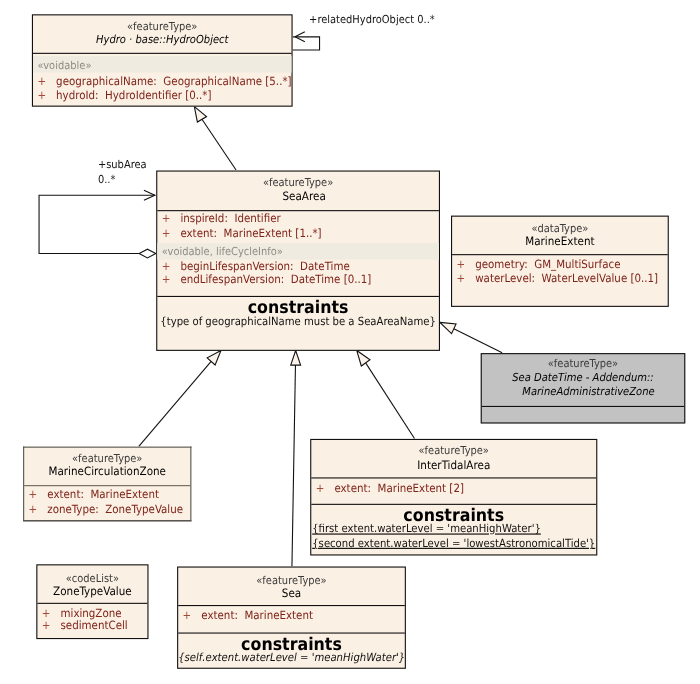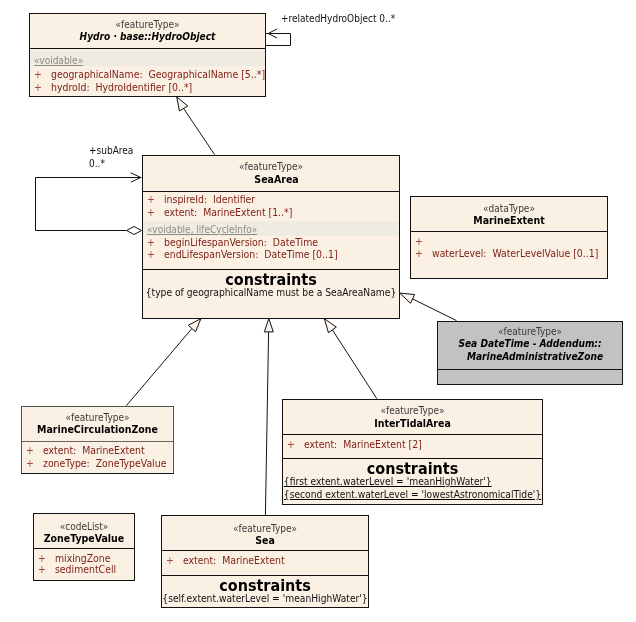--- a/index.html
+++ b/index.html
@@ -10,26 +10,26 @@
   svg.edges{position:absolute;left:0;top:0;width:636px;height:622px;overflow:visible;}
   .cls{position:absolute;box-sizing:border-box;background:#fbf0e4;
        border:1px solid #111;}
   .cls.gray{background:#c2c2c2;}
   .cls.thin{border:1px solid #55544e;border-bottom-color:#141414;}
   .sep{position:absolute;left:0;right:0;height:0;border-top:1px solid #111;}
   .sep.soft{border-top:1px solid #6b6459;}
   .band{position:absolute;left:0;right:0;background:#f0ebe1;}
   .row{position:absolute;white-space:pre;line-height:11px;transform:translateZ(0);}
   .stereo{font-size:10px;color:#3b3b3b;}
-  .cname{font-size:10.5px;font-weight:bold;color:#000;}
+  .cname{font-size:10.5px;font-weight:normal;color:#000;}
   .cname.it{font-style:italic;font-size:10.1px;}
   .ctr{left:0;right:0;text-align:center;}
   .attr{font-size:10.4px;color:#7e2218;}
   .attr .pm{position:absolute;left:0;color:#a4483a;}
-  .void{font-size:10px;color:#8e8b84;text-decoration:underline;}
+  .void{font-size:10px;color:#8e8b84;}
   .cons-title{font-size:16px;font-weight:bold;color:#000;}
   .cons{font-size:10.2px;color:#111;}
   .consblock{position:absolute;left:0;right:0;text-align:center;}
   .consblock .inner{display:inline-block;text-align:left;text-decoration:underline;}
   .consblock .row{position:static;display:block;line-height:12.8px;}
   .lbl{position:absolute;font-size:10px;color:#111;line-height:11px;white-space:pre;transform:translateZ(0);}
 </style>
 </head>
 <body>
 
@@ -89,21 +89,21 @@
     <div class="row attr" style="top:93px;left:21px;right:0;"><span class="pm" style="left:-17px;">+</span><span>endLifespanVersion:  DateTime [0..1]</span></div>
     <div class="sep" style="top:112.5px;"></div>
     <div class="row cons-title ctr" style="top:118.2px;left:0;right:0;text-align:center;">constraints</div>
     <div class="row cons ctr" style="top:131px;left:0;right:0;text-align:center;">{type of geographicalName must be a SeaAreaName}</div>
   </div>
 
   <div class="cls" style="left:410px;top:196px;width:198px;height:83px;">
     <div class="row stereo ctr" style="top:6.4px;left:0;right:0;text-align:center;">«dataType»</div>
     <div class="row cname ctr" style="top:17.5px;left:0;right:0;text-align:center;">MarineExtent</div>
     <div class="sep" style="top:33.9px;"></div>
-    <div class="row attr" style="top:39.2px;left:21px;right:0;"><span class="pm" style="left:-17px;">+</span></div>
+    <div class="row attr" style="top:39.2px;left:21px;right:0;"><span class="pm" style="left:-17px;">+</span><span>geometry:  GM_MultiSurface</span></div>
     <div class="row attr" style="top:51.3px;left:21px;right:0;"><span class="pm" style="left:-17px;">+</span><span>waterLevel:  WaterLevelValue [0..1]</span></div>
   </div>
 
   <div class="cls gray" style="left:437px;top:321px;width:186px;height:64px;">
     <div class="row stereo ctr" style="top:3.5px;left:0;right:0;text-align:center;">«featureType»</div>
     <div class="row cname it ctr" style="top:16.2px;left:0;right:0;text-align:center;">Sea DateTime - Addendum::</div>
     <div class="row cname it ctr" style="top:29px;left:0;right:0;text-align:center;margin-left:10px;">MarineAdministrativeZone</div>
     <div class="sep" style="top:47px;"></div>
   </div>
 
@@ -138,19 +138,19 @@
     <div class="row attr" style="top:49.9px;left:21px;right:0;"><span class="pm" style="left:-17px;">+</span><span>sedimentCell</span></div>
   </div>
 
   <div class="cls" style="left:161px;top:515px;width:208px;height:93px;">
     <div class="row stereo ctr" style="top:6.7px;left:0;right:0;text-align:center;">«featureType»</div>
     <div class="row cname ctr" style="top:18.5px;left:0;right:0;text-align:center;">Sea</div>
     <div class="sep" style="top:33.6px;"></div>
     <div class="row attr" style="top:39.1px;left:21px;right:0;"><span class="pm" style="left:-17px;">+</span><span>extent:  MarineExtent</span></div>
     <div class="sep" style="top:58.6px;"></div>
     <div class="row cons-title ctr" style="top:63.5px;left:0;right:0;text-align:center;">constraints</div>
-    <div class="row cons ctr" style="top:76.7px;left:0;right:0;text-align:center;">{self.extent.waterLevel = 'meanHighWater'}</div>
+    <div class="row cons ctr" style="top:76.7px;left:0;right:0;text-align:center;font-style:italic;">{self.extent.waterLevel = 'meanHighWater'}</div>
   </div>
 
   <div class="lbl" style="left:281px;top:13.1px;">+relatedHydroObject 0..*</div>
   <div class="lbl" style="left:89px;top:145.1px;">+subArea</div>
   <div class="lbl" style="left:89px;top:157.5px;">0..*</div>
 </div>
 
 </body></html>

